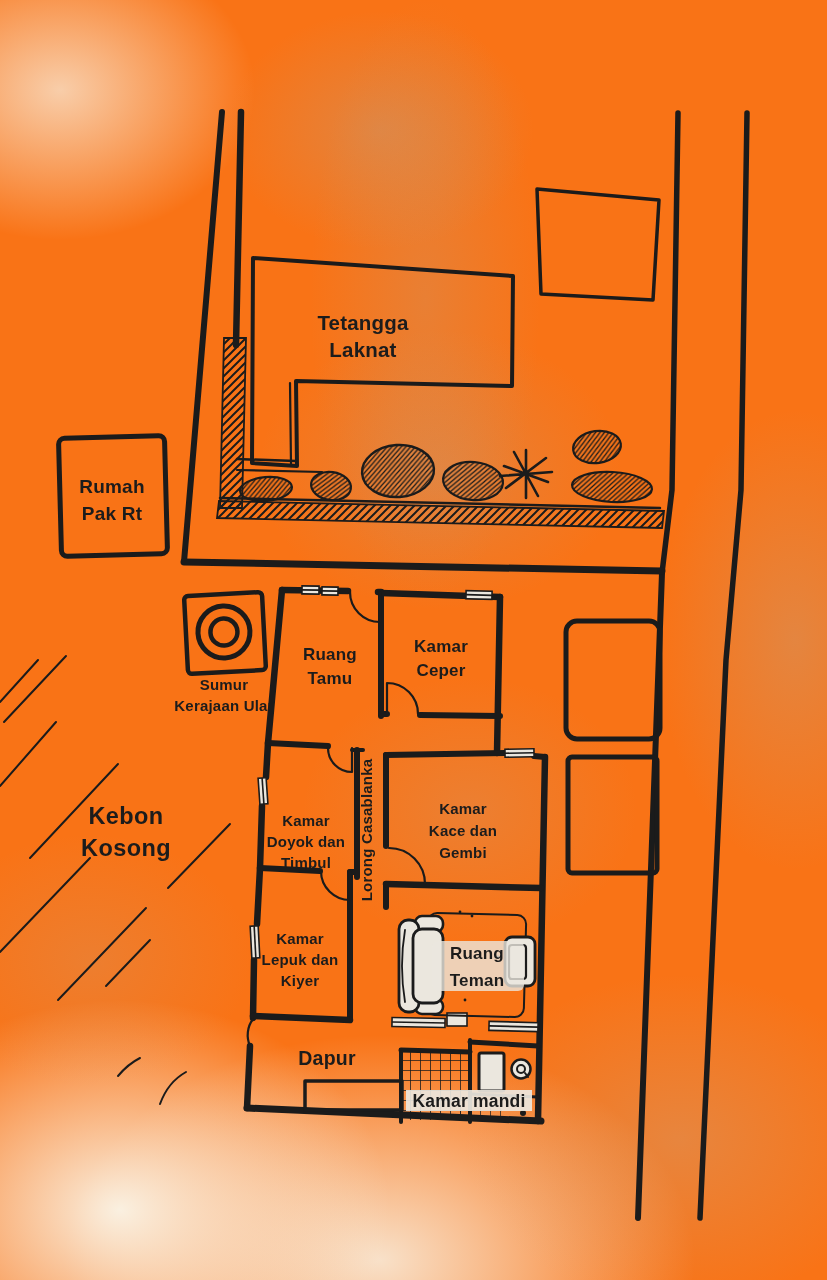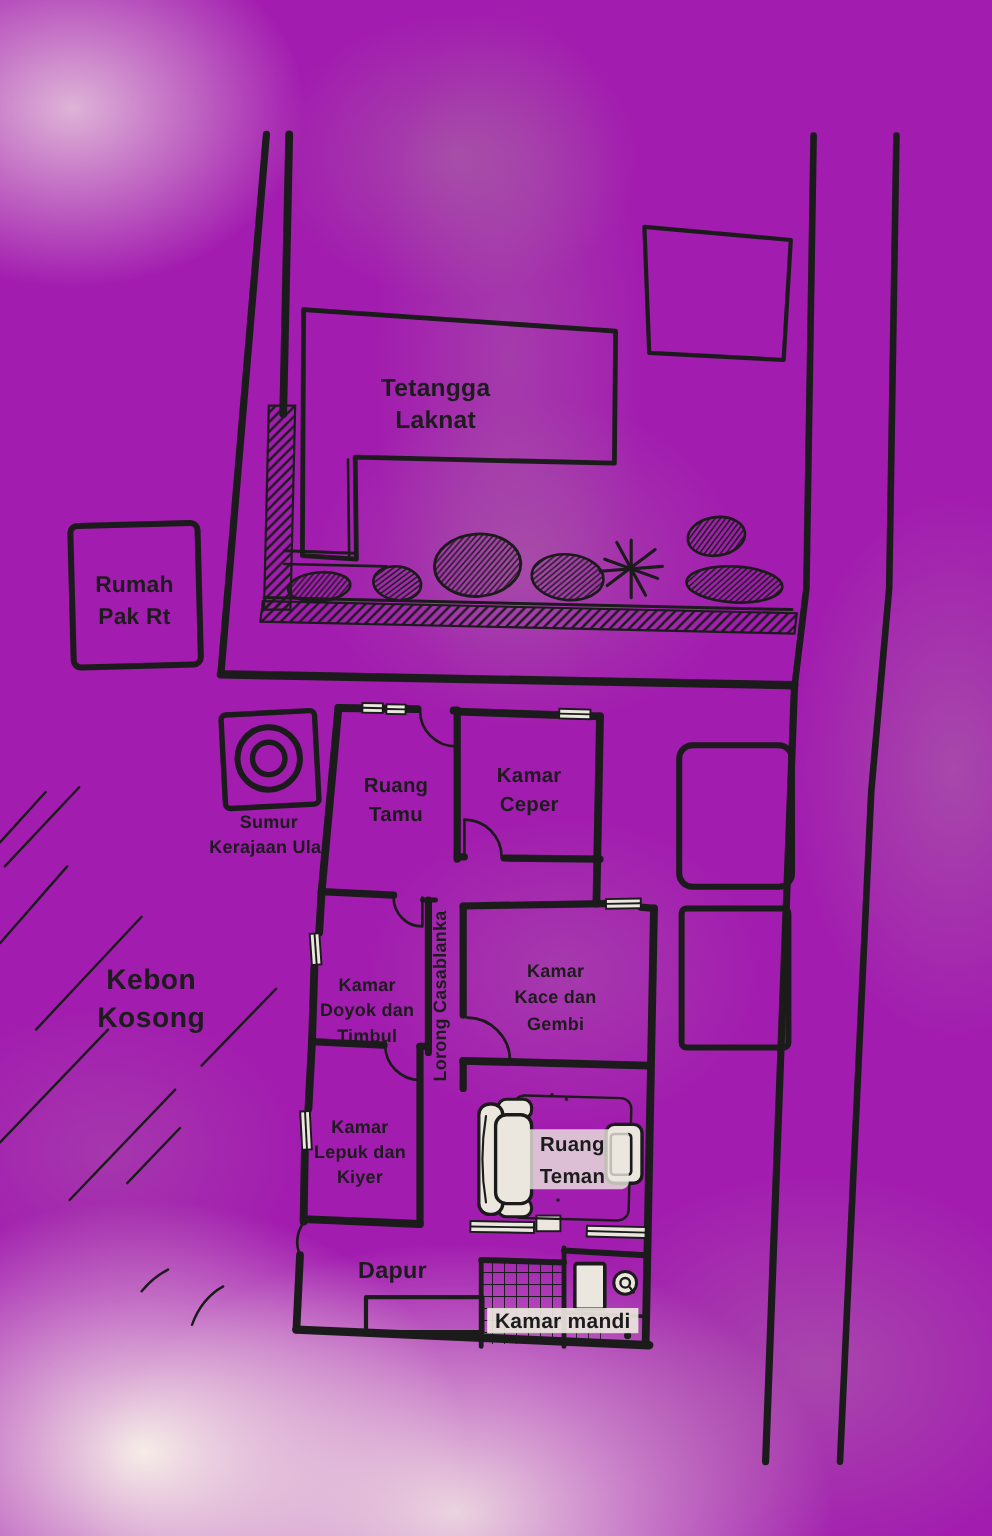--- a/index.html
+++ b/index.html
@@ -1,16 +1,16 @@
 <!DOCTYPE html>
 <html><head>
 <meta charset="utf-8">
 <style>
   html,body{margin:0;padding:0;background:#c8c4ba;}
-  .stage{position:relative;width:827px;height:1280px;overflow:hidden;background:#a21caf;}
+  .stage{position:relative;width:827px;height:1280px;overflow:hidden;background:#f97316;}
   .blotches{position:absolute;inset:0;pointer-events:none;background:
     radial-gradient(220px 170px at 380px 130px, rgba(176,171,156,.30), transparent 70%),
     radial-gradient(160px 420px at 425px 300px, rgba(176,171,156,.22), transparent 72%),
     radial-gradient(260px 200px at 440px 470px, rgba(176,171,156,.26), transparent 70%),
     radial-gradient(190px 320px at 795px 640px, rgba(180,175,160,.30), transparent 72%),
     radial-gradient(240px 190px at 470px 810px, rgba(182,177,162,.20), transparent 70%),
     radial-gradient(300px 230px at 680px 1140px, rgba(186,181,166,.28), transparent 72%),
     radial-gradient(230px 180px at 90px 960px, rgba(182,177,162,.18), transparent 70%),
     radial-gradient(360px 280px at 120px 1210px, rgba(250,246,234,.95), transparent 75%),
     radial-gradient(420px 300px at 380px 1260px, rgba(248,244,232,.85), transparent 75%),

